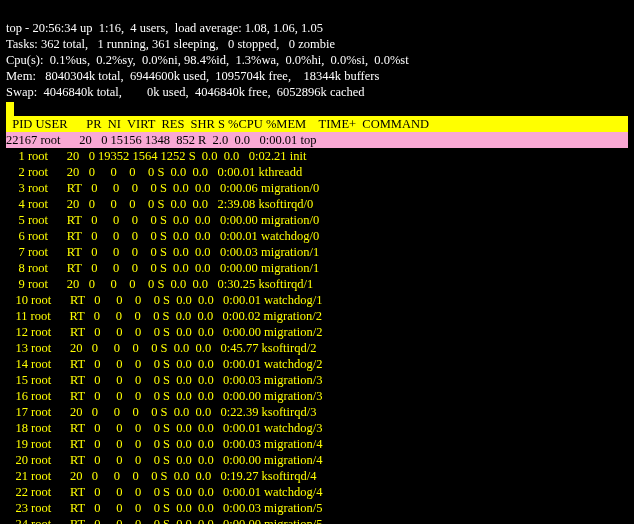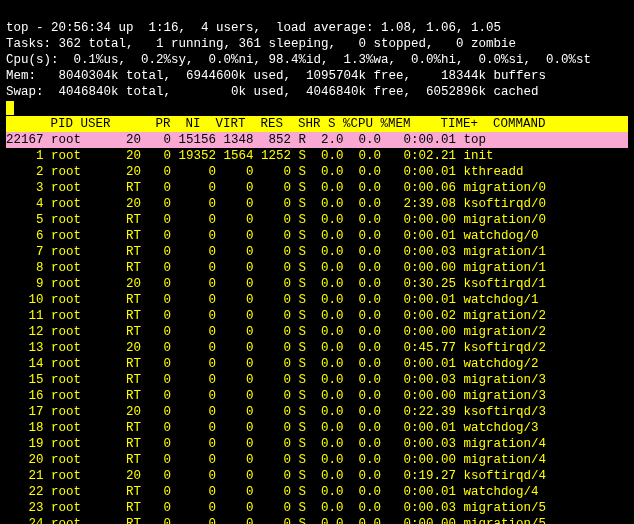--- a/index.html
+++ b/index.html
@@ -1,18 +1,18 @@
 <!DOCTYPE html>
 <html><head>
 <meta charset="utf-8">
 <style>
   html,body{margin:0;padding:0;background:#000;color:#fff;font-family:"Courier New",monospace;font-size:12.5px;line-height:16px;}
-  .term{width:634px;height:524px;background:#000;padding:4px 6px;box-sizing:border-box;white-space:pre;overflow:hidden;}
+  .term{width:634px;height:524px;background:#000;padding:4px 6px;box-sizing:border-box;white-space:pre;overflow:hidden;font-family:Liberation Serif, serif;}
   .yellow-bg{background:#f9a8d4;color:#000;}
-  .hdr-row{background:#ffff00;color:#000;display:block;text-align:right;}
+  .hdr-row{background:#ffff00;color:#000;display:block;}
   .rows{color:#ffff00;}
   .row{display:block;}
   .cursor{display:inline-block;width:8px;height:14px;background:#ffff00;vertical-align:middle;}
 </style>
 </head>
 <body>
 <div class="term">
 <span>top - 20:56:34 up  1:16,  4 users,  load average: 1.08, 1.06, 1.05</span>
 <span>Tasks: 362 total,   1 running, 361 sleeping,   0 stopped,   0 zombie</span>
 <span>Cpu(s):  0.1%us,  0.2%sy,  0.0%ni, 98.4%id,  1.3%wa,  0.0%hi,  0.0%si,  0.0%st</span>

